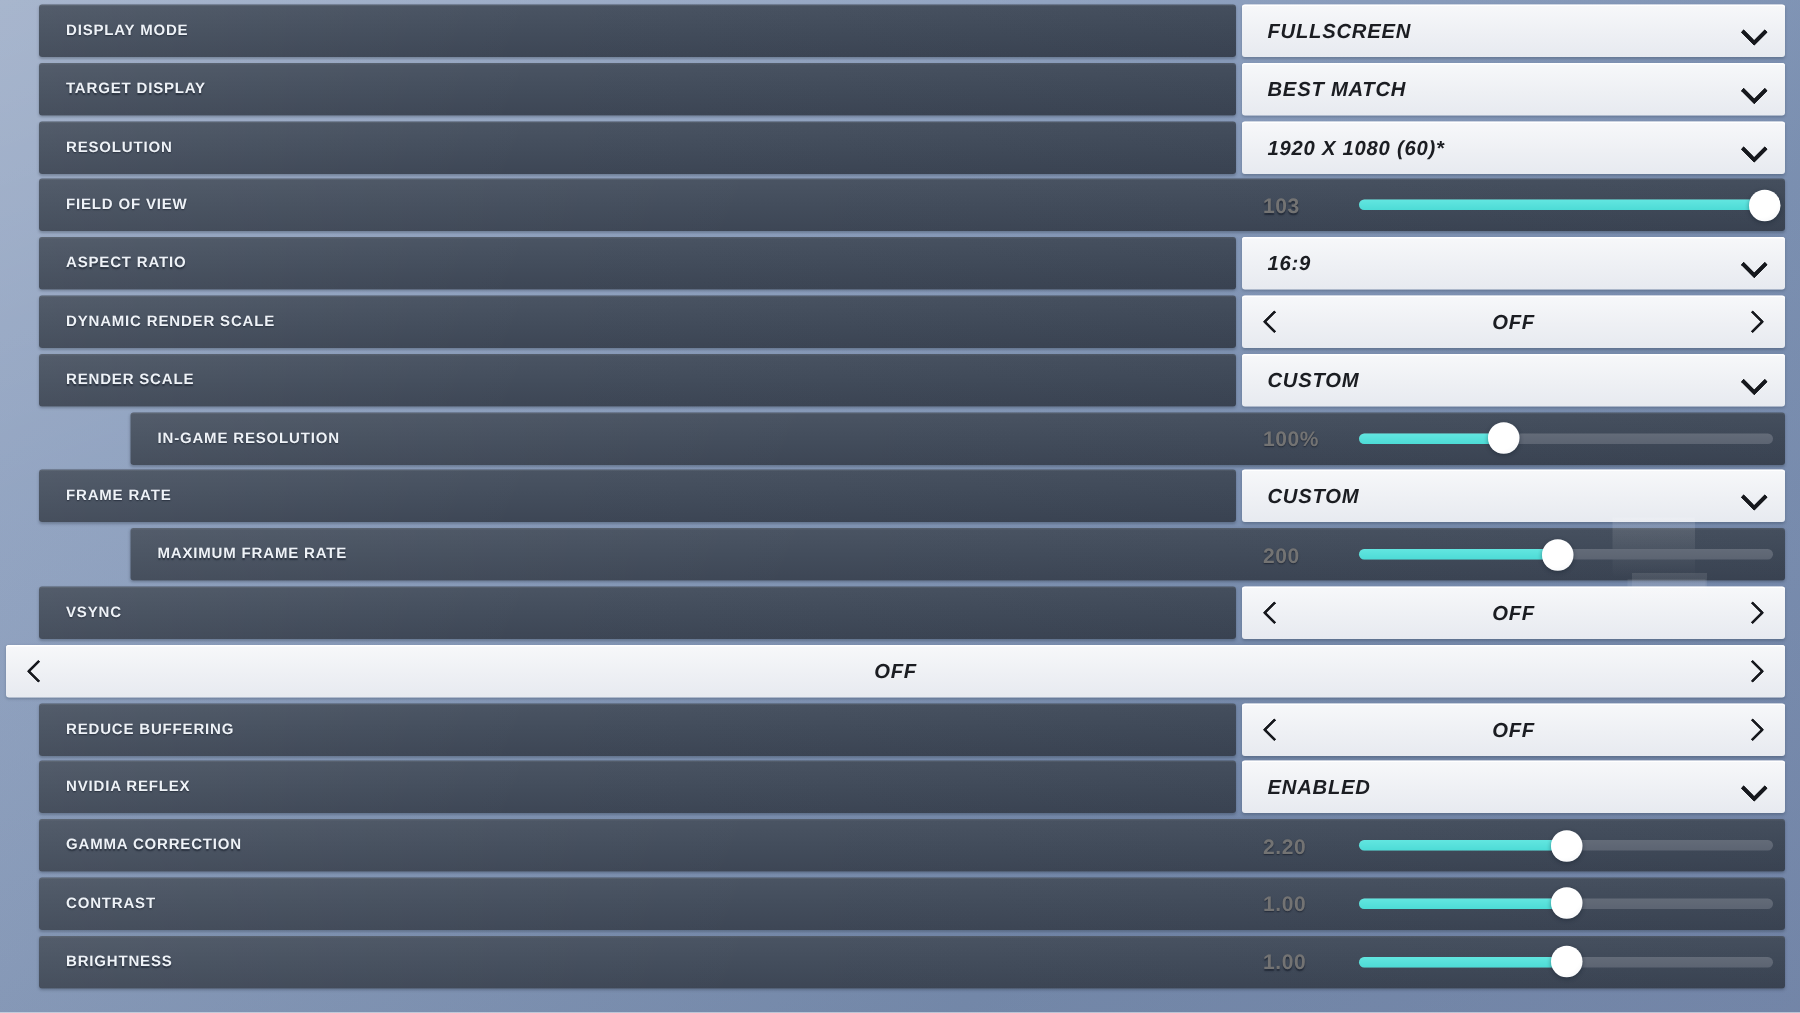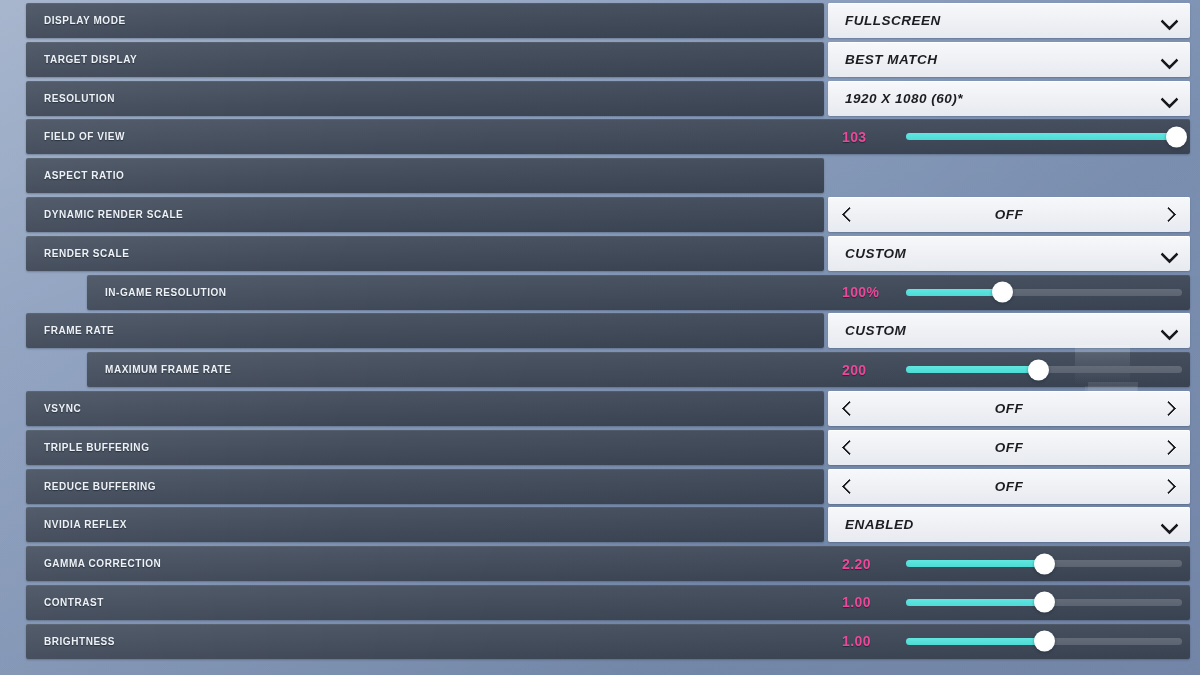--- a/index.html
+++ b/index.html
@@ -172,21 +172,21 @@
     width: 348px;
     display: flex;
     align-items: center;
     z-index: 3;
     pointer-events: none;
   }
   .slider-value {
     flex: 0 0 auto;
     width: 64px;
     text-align: left;
-    color: #ec4899;
+    color: #737373;
     font-size: 14px;
     font-weight: bold;
     letter-spacing: 0.4px;
     text-shadow: 0 1px 1px rgba(15,22,35,0.6);
   }
   .slider-track {
     position: relative;
     flex: 1 1 auto;
     height: 7px;
     background: linear-gradient(180deg, #636b78 0%, #5c6472 100%);
@@ -285,20 +285,24 @@
         <div class="slider-track">
           <div class="slider-fill" style="width: 98%;"></div>
           <div class="slider-knob" style="left: 98%;"></div>
         </div>
       </div>
     </div>
     <div class="row control">
       <div class="label-plate">
         <span class="row-label">ASPECT RATIO</span>
       </div>
+      <div class="control-field">
+        <span class="control-value">16:9</span>
+        <div class="chevron-down"></div>
+      </div>
     </div>
     <div class="row control">
       <div class="label-plate">
         <span class="row-label">DYNAMIC RENDER SCALE</span>
       </div>
       <div class="control-field stepper">
         <div class="arrow left"></div>
         <span class="control-value">OFF</span>
         <div class="arrow right"></div>
       </div>
@@ -349,23 +353,20 @@
       <div class="label-plate">
         <span class="row-label">VSYNC</span>
       </div>
       <div class="control-field stepper">
         <div class="arrow left"></div>
         <span class="control-value">OFF</span>
         <div class="arrow right"></div>
       </div>
     </div>
     <div class="row control">
-      <div class="label-plate">
-        <span class="row-label">TRIPLE BUFFERING</span>
-      </div>
       <div class="control-field stepper">
         <div class="arrow left"></div>
         <span class="control-value">OFF</span>
         <div class="arrow right"></div>
       </div>
     </div>
     <div class="row control">
       <div class="label-plate">
         <span class="row-label">REDUCE BUFFERING</span>
       </div>

